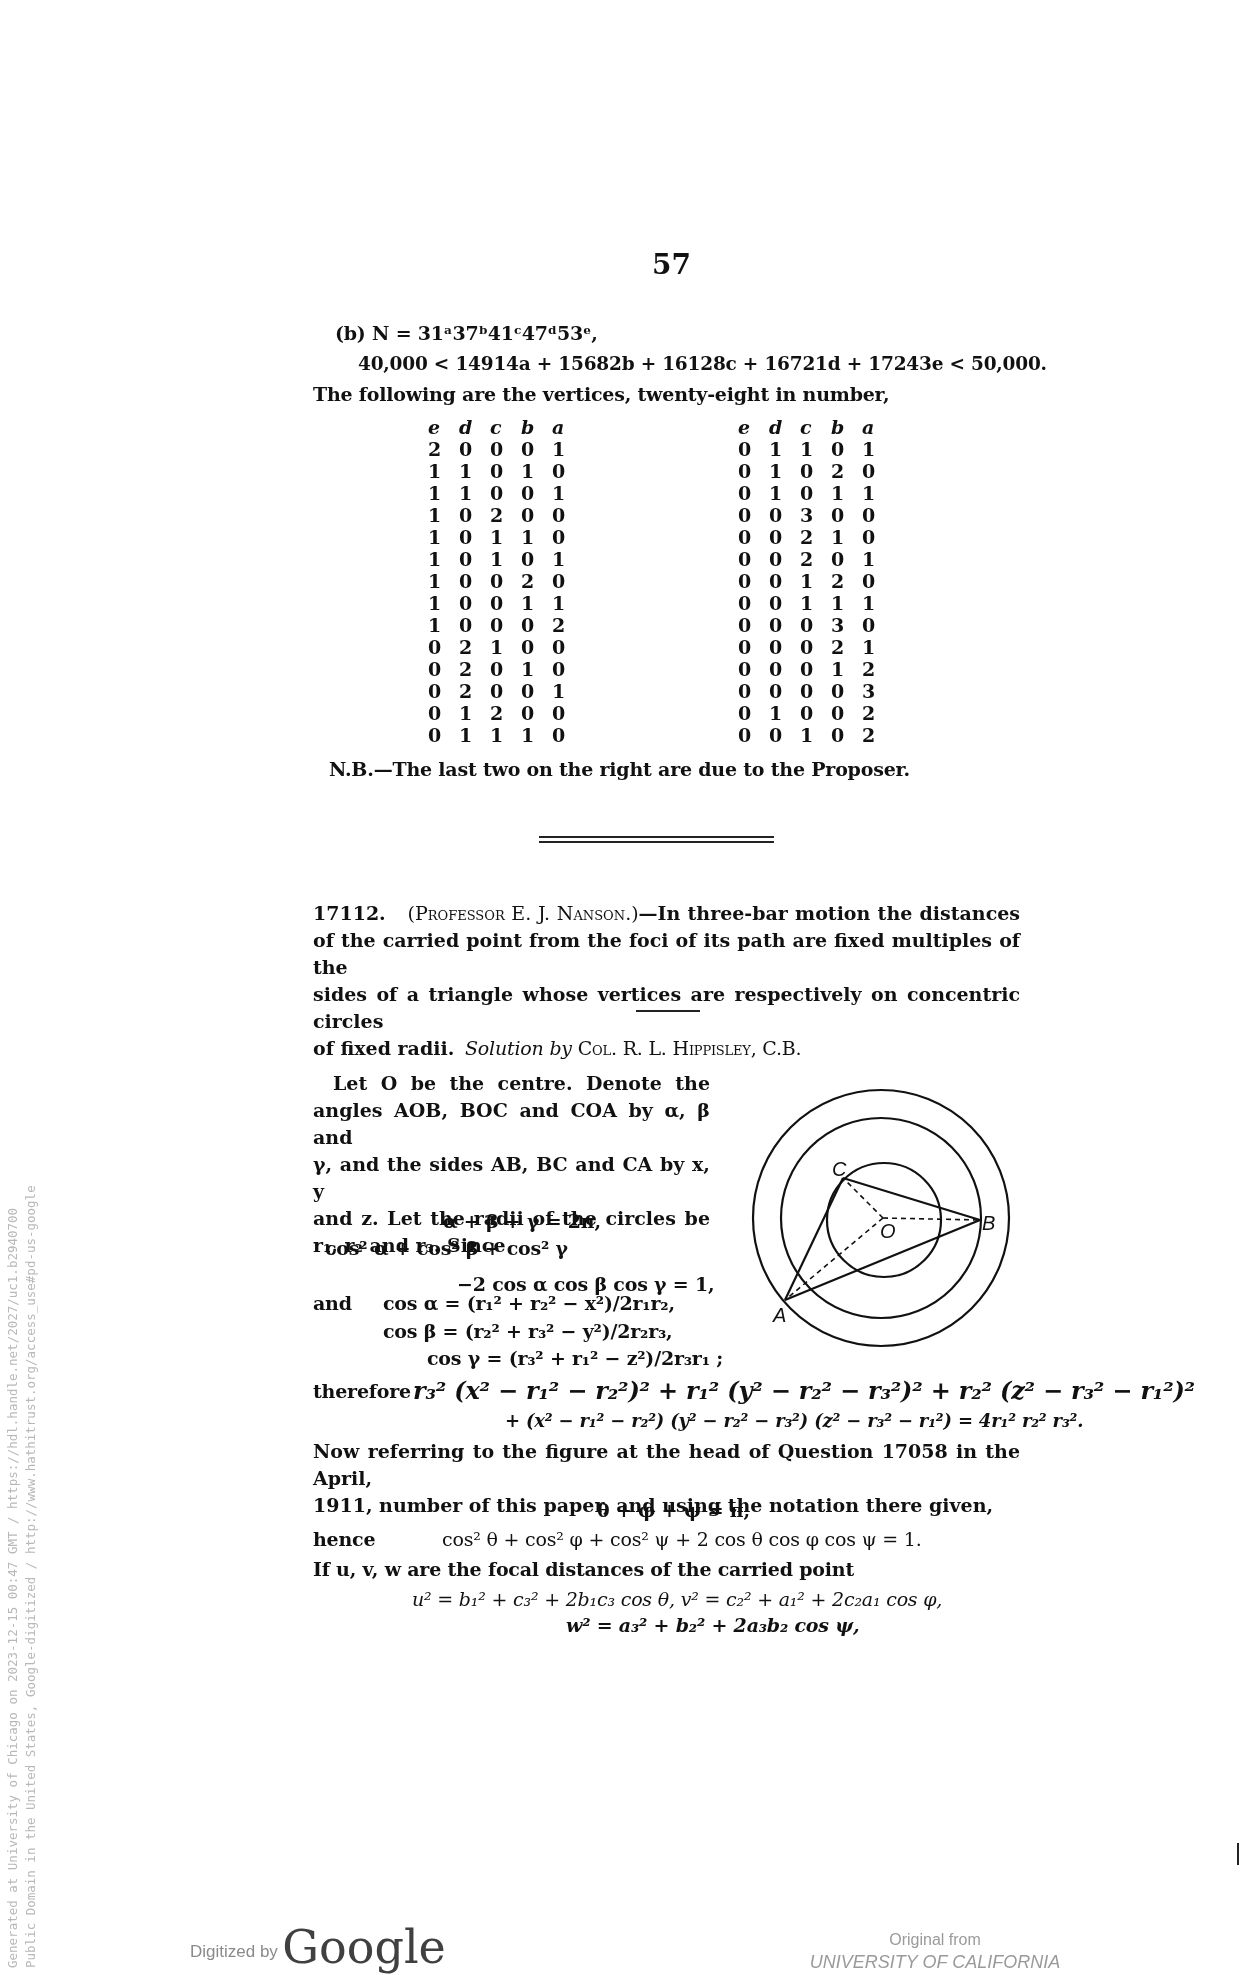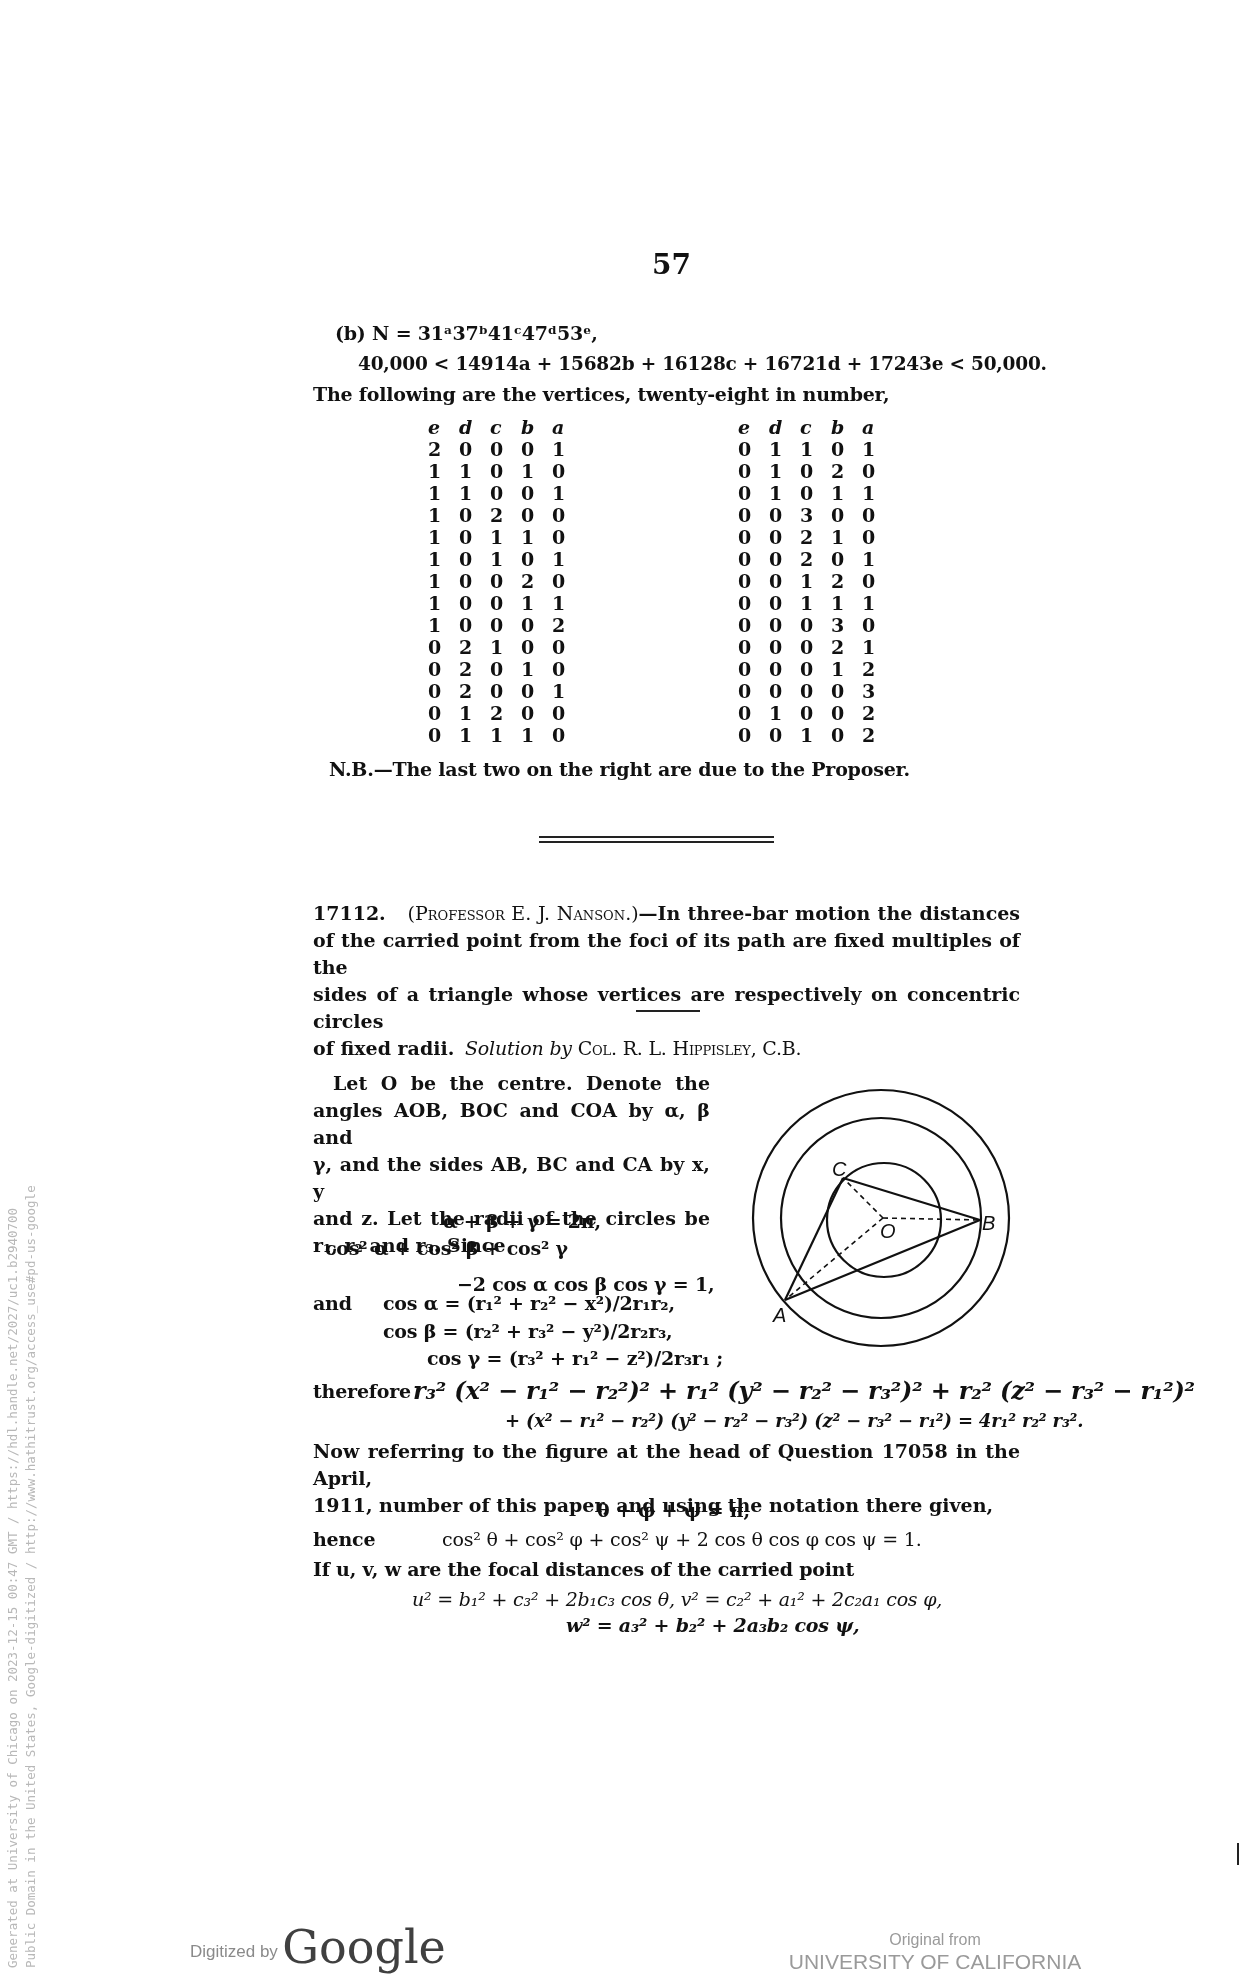--- a/index.html
+++ b/index.html
@@ -18,21 +18,21 @@
   .rule { background:#222; height:2px; }
   .side-note { left:4px; top:1968px; transform-origin:0 0; transform:rotate(-90deg);
                font-family:"DejaVu Sans Mono", monospace; font-size:12.5px; color:#b8b8b8;
                line-height:18px; white-space:nowrap; }
   .footer-left { left:190px; top:1920px; color:#8a8a8a; font-family:"Liberation Sans", sans-serif; }
   .footer-left .small { font-size:17px; vertical-align:6px; }
   .footer-left .brand { font-family:"DejaVu Serif", serif; font-size:46px; color:#404040; }
   .footer-right { left:785px; top:1930px; width:300px; text-align:center; color:#9a9a9a;
                   font-family:"Liberation Sans", sans-serif; }
   .footer-right .l1 { font-size:16px; line-height:20px; }
-  .footer-right .l2 { font-size:21px; line-height:24px; }
+  .footer-right .l2 { font-size:18px; line-height:24px;font-style:italic; }
   .edge-mark { left:1237px; top:1843px; width:2px; height:22px; background:#222; }
   .para { font-size:19px; line-height:27px; font-weight:bold; }
   .just { text-align:justify; text-align-last:justify; }
 </style>
 </head>
 <body>
 
 <div class="abs page-number">57</div>
 
 <div class="abs line" style="left:335px; top:322px;">(b) N = 31ᵃ37ᵇ41ᶜ47ᵈ53ᵉ,</div>

